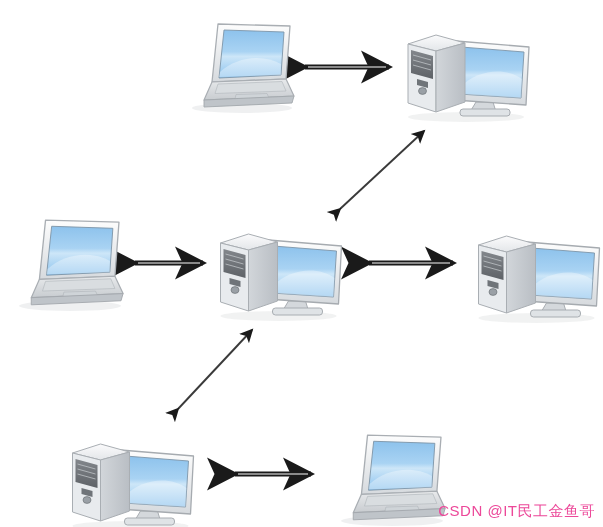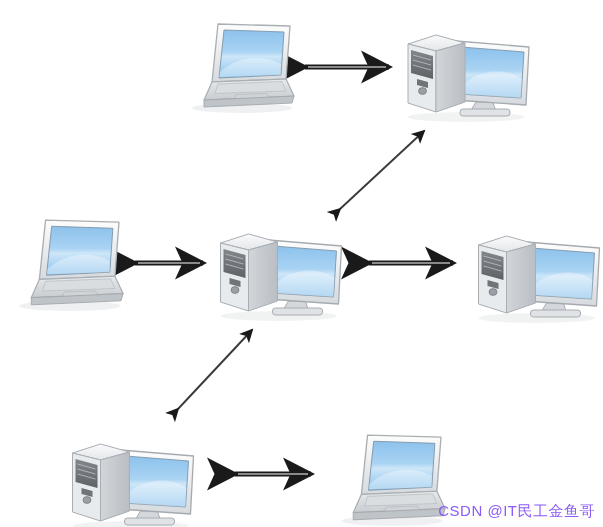--- a/index.html
+++ b/index.html
@@ -28,21 +28,21 @@
     left: 0; top: 0;
     width: 603px;
     height: 527px;
     pointer-events: none;
   }
 
   .watermark {
     position: absolute;
     right: 8px;
     bottom: 6px;
-    color: #8b5cf6;
+    color: #ec4899;
     font-size: 15px;
     letter-spacing: 0.5px;
     white-space: nowrap;
     font-family: "Liberation Sans", sans-serif;
     text-align: right;
   }
 </style>
 </head>
 <body>
 

